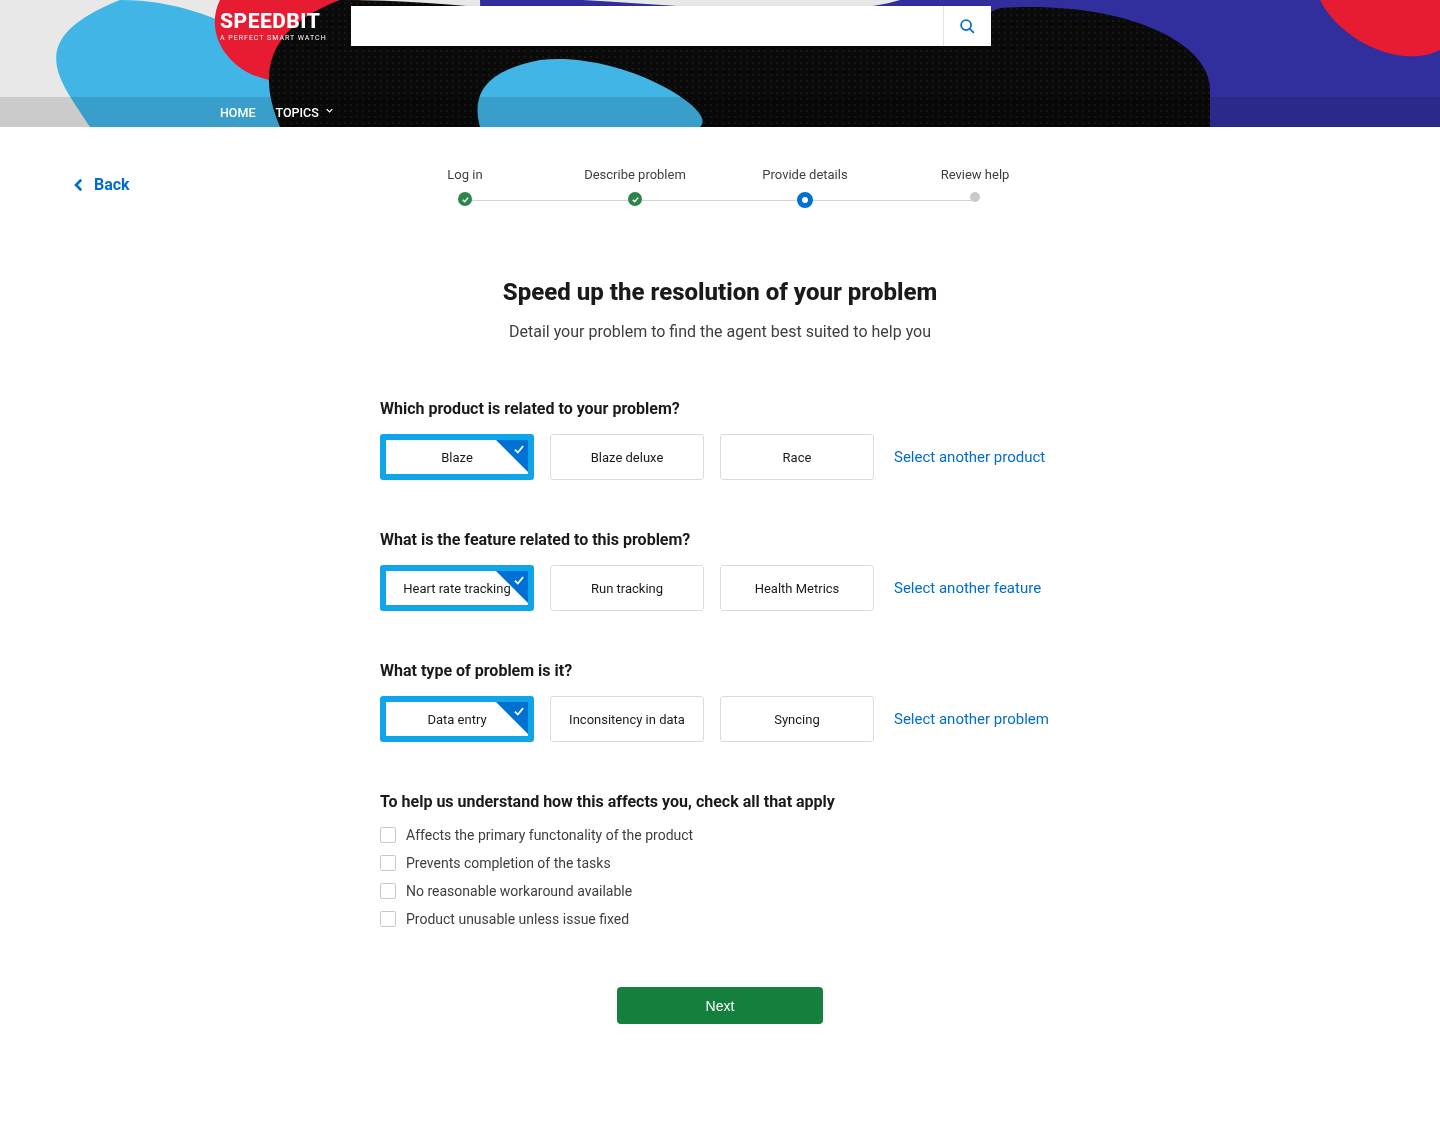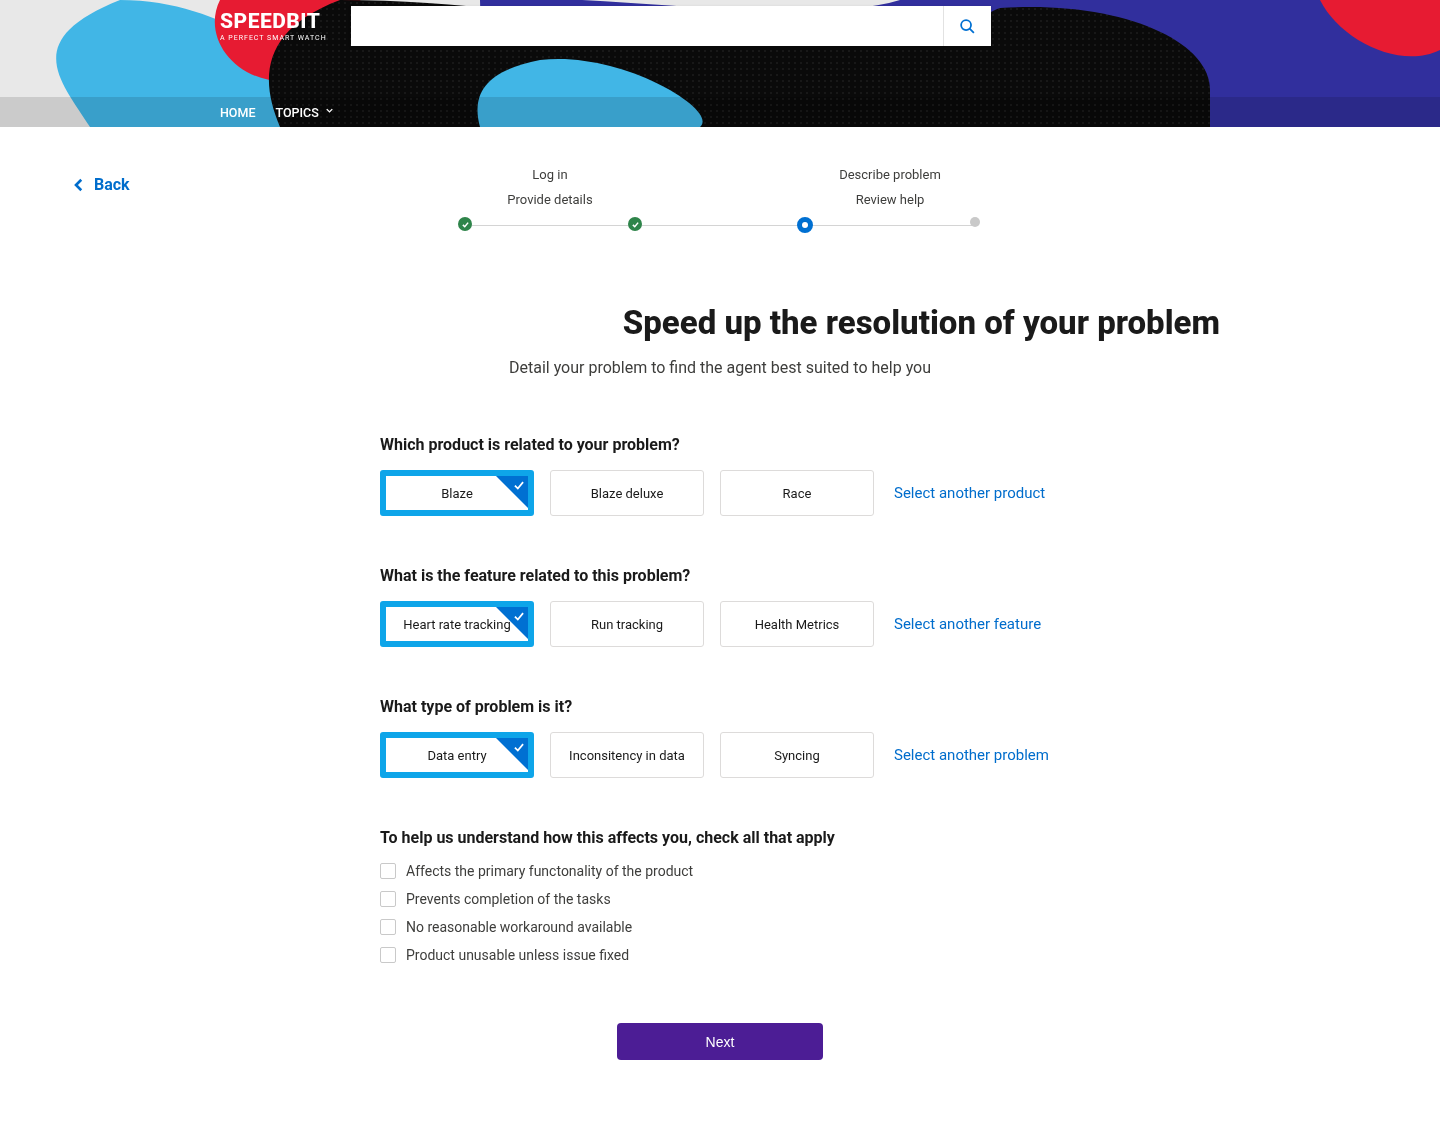--- a/index.html
+++ b/index.html
@@ -103,21 +103,21 @@
     gap: 6px;
     color: #006dcc;
     font-weight: 700;
     font-size: 16px;
     cursor: pointer;
   }
 
   
   .stepper {
     display: grid;
-    grid-template-columns: repeat(2, 1fr);
+    grid-template-columns: repeat(4, 1fr);
     text-align: center;
     font-size: 13px;
     color: #3e3e3c;
     width: 680px;
     margin: 0 auto 70px;
     position: relative;
   }
   .step-label { margin-bottom: 10px; }
   .step-dots {
     grid-column: 1 / -1;
@@ -143,22 +143,22 @@
     top: 50%;
     left: 12%;
     right: 12%;
     height: 1px;
     background: #d4d4d4;
     z-index: 1;
   }
   .dot-done svg { width:9px;height:9px; }
 
   .heading {
-    text-align: right;
-    font-size: 33px;
+    text-align: center;
+    font-size: 24px;
     font-weight: 800;
     margin-bottom: 16px;
     margin-top: 48px;
   }
   .subheading {
     text-align: center;
     font-size: 16px;
     color: #3e3e3c;
     margin-bottom: 58px;
   }
@@ -228,21 +228,21 @@
     border: 1px solid #c9c9c9;
     border-radius: 2px;
     cursor: pointer;
   }
 
   .next-btn {
     display: block;
     width: 206px;
     height: 37px;
     margin: 60px auto 0;
-    background: #4c1d95;
+    background: #15803d;
     color: #fff;
     border: none;
     border-radius: 4px;
     font-size: 14px;
     cursor: pointer;
   }
 </style>
 </head>
 <body>
 

